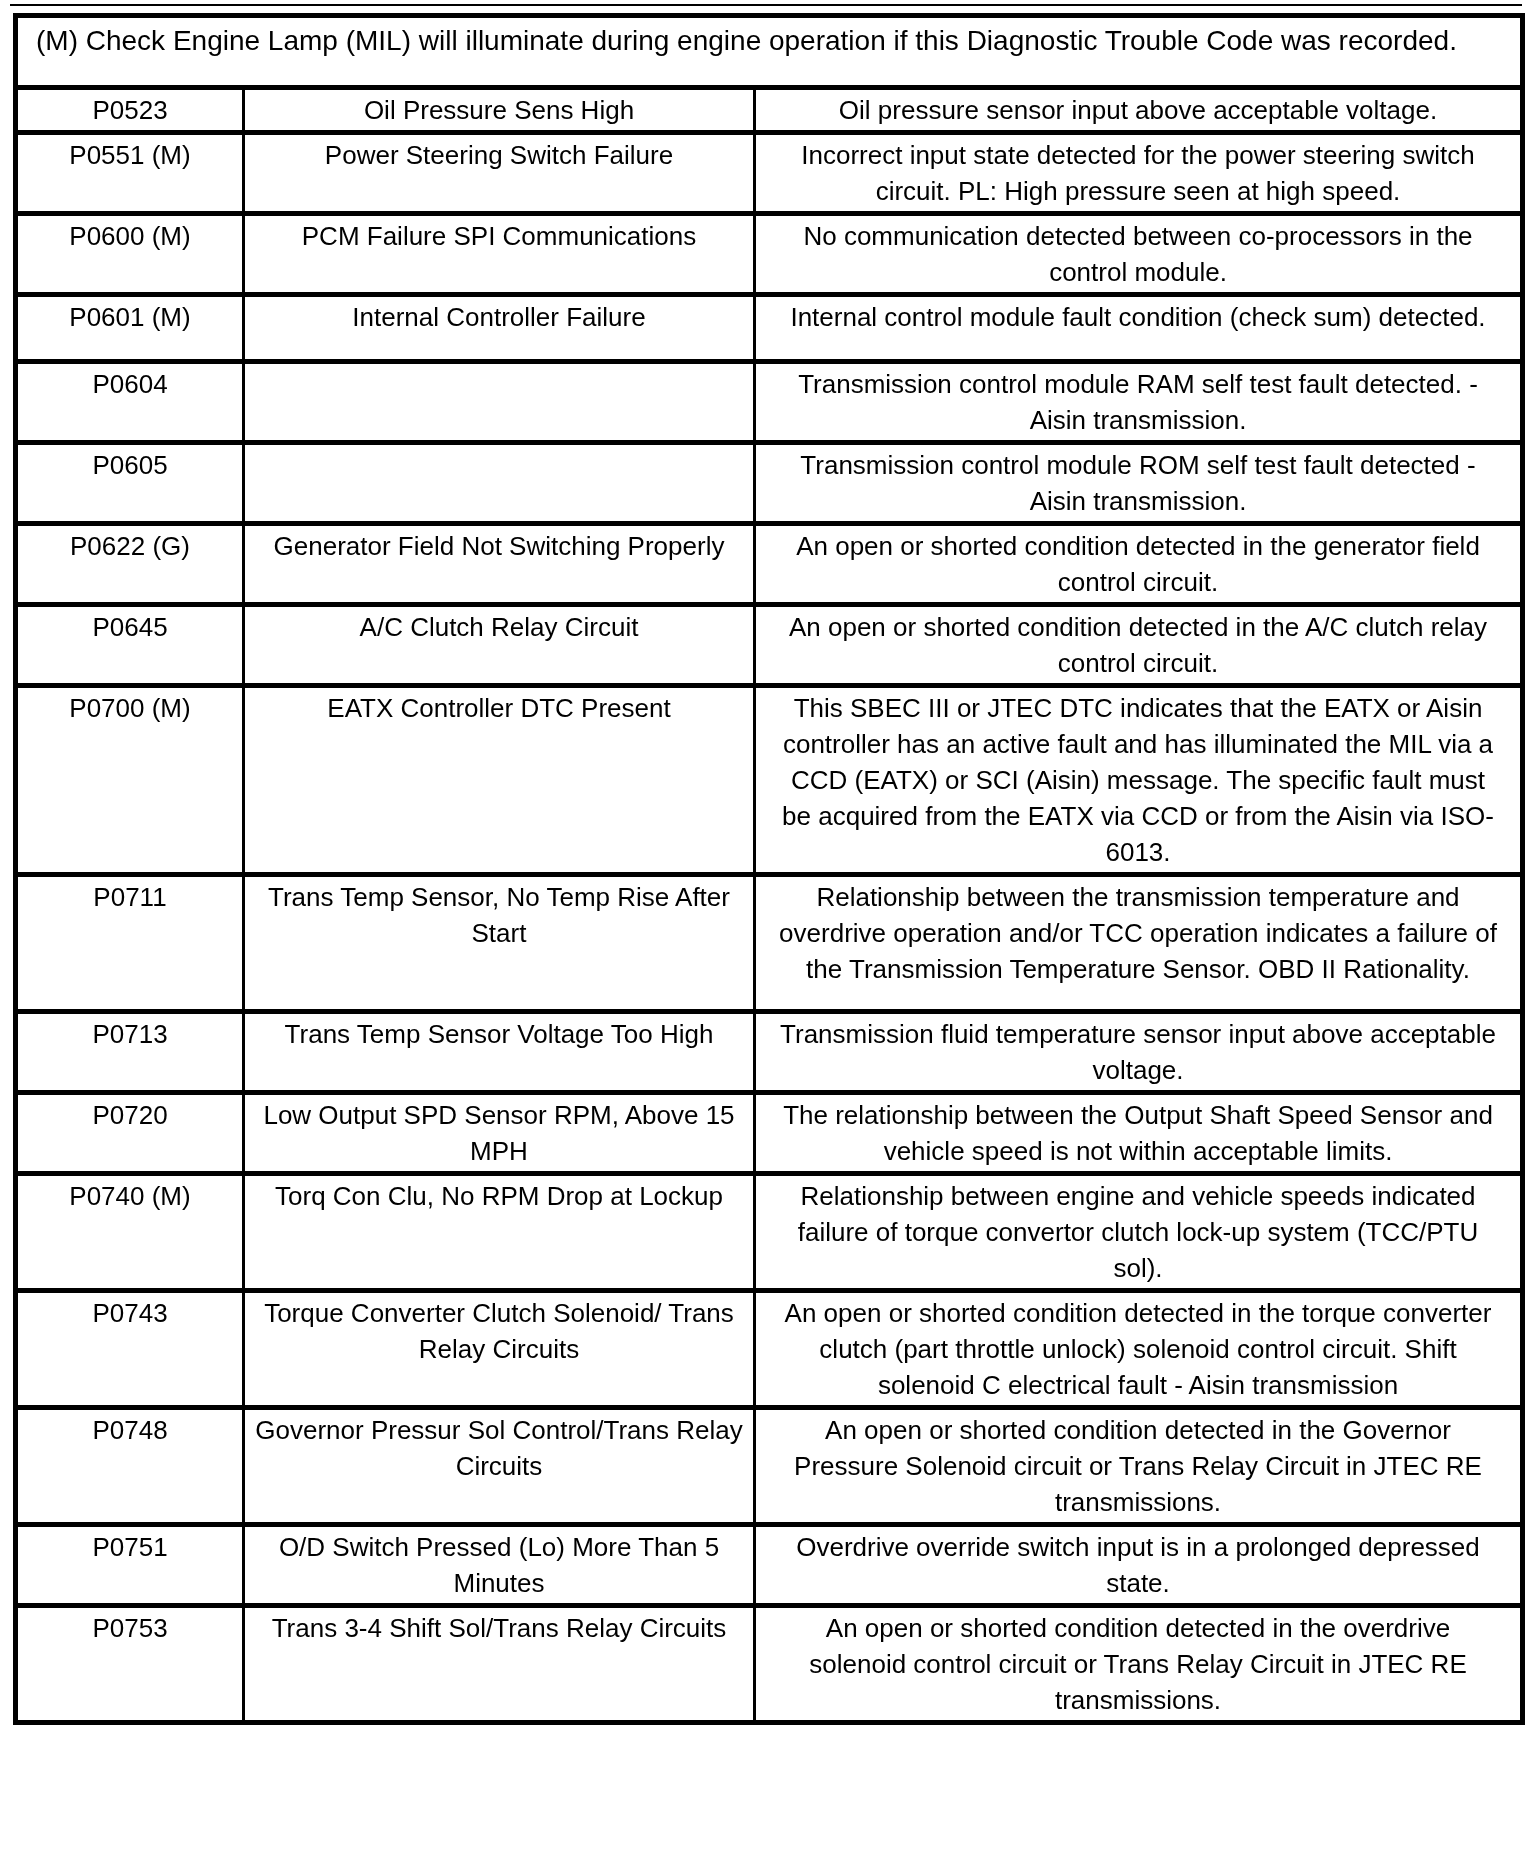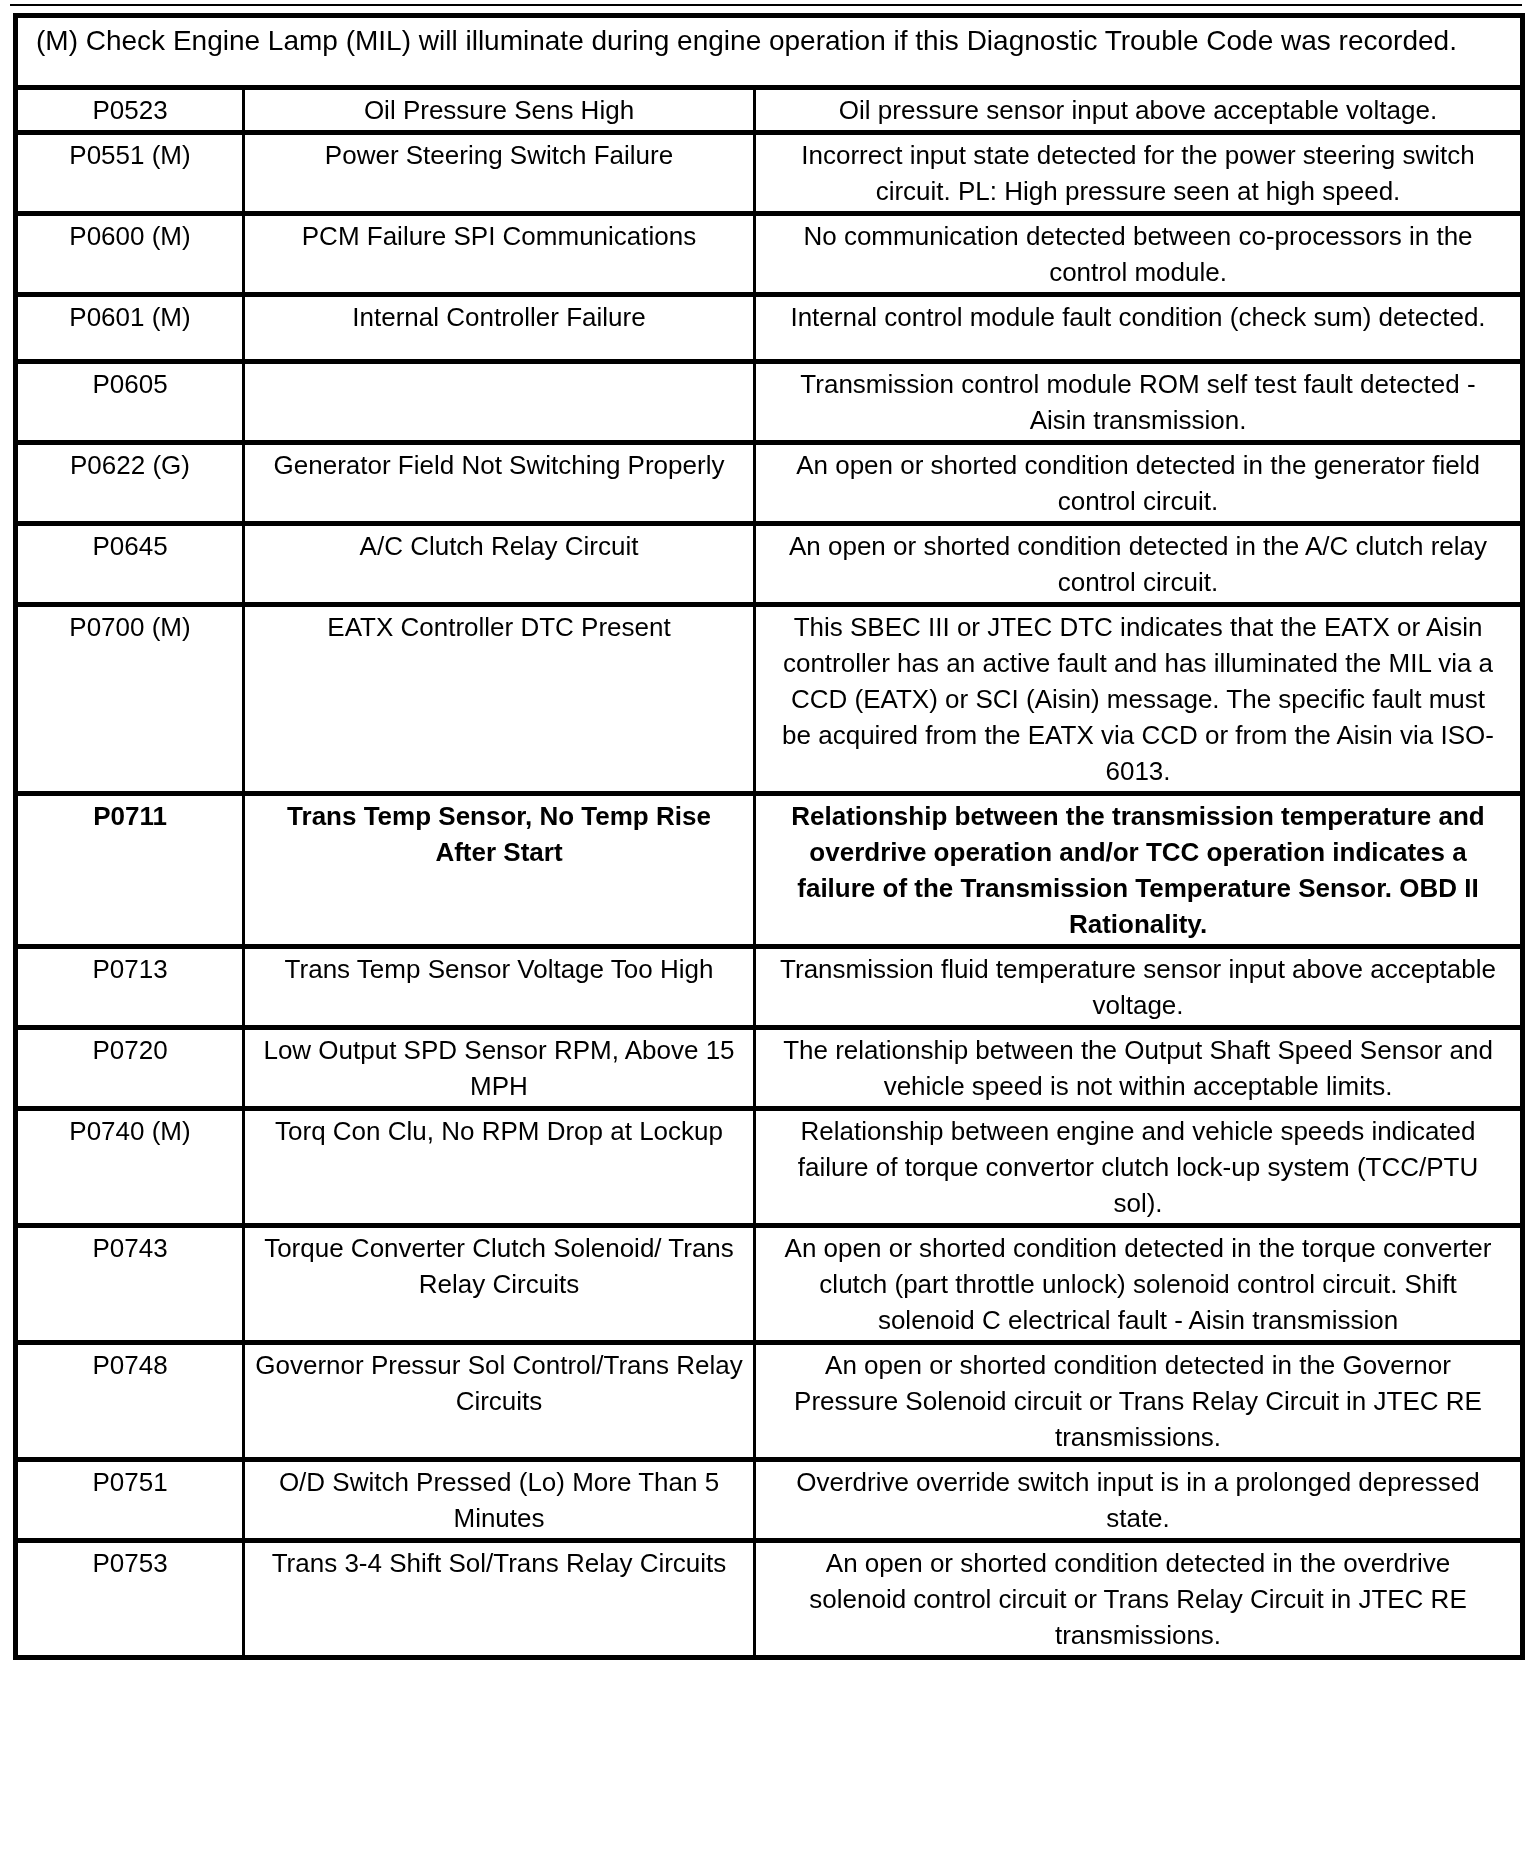--- a/index.html
+++ b/index.html
@@ -82,41 +82,46 @@
     <tr style="height:71px;">
       <td class="code-cell">P0600 (M)</td>
       <td class="name-cell">PCM Failure SPI Communications</td>
       <td class="desc-cell">No communication detected between co-processors in the control module.</td>
     </tr>
     <tr style="height:67px;">
       <td class="code-cell">P0601 (M)</td>
       <td class="name-cell">Internal Controller Failure</td>
       <td class="desc-cell">Internal control module fault condition (check sum) detected.</td>
     </tr>
+    <tr style="height:72px;">
+      <td class="code-cell">P0604</td>
+      <td class="name-cell"></td>
+      <td class="desc-cell">Transmission control module RAM self test fault detected. -Aisin transmission.</td>
+    </tr>
     <tr style="height:75px;">
       <td class="code-cell">P0605</td>
       <td class="name-cell"></td>
       <td class="desc-cell">Transmission control module ROM self test fault detected -Aisin transmission.</td>
     </tr>
     <tr style="height:65px;">
       <td class="code-cell">P0622 (G)</td>
       <td class="name-cell">Generator Field Not Switching Properly</td>
       <td class="desc-cell">An open or shorted condition detected in the generator field control circuit.</td>
     </tr>
     <tr style="height:73px;">
       <td class="code-cell">P0645</td>
       <td class="name-cell">A/C Clutch Relay Circuit</td>
       <td class="desc-cell">An open or shorted condition detected in the A/C clutch relay control circuit.</td>
     </tr>
     <tr style="height:173px;">
       <td class="code-cell">P0700 (M)</td>
       <td class="name-cell">EATX Controller DTC Present</td>
       <td class="desc-cell">This SBEC III or JTEC DTC indicates that the EATX or Aisin controller has an active fault and has illuminated the MIL via a CCD (EATX) or SCI (Aisin) message. The specific fault must be acquired from the EATX via CCD or from the Aisin via ISO-6013.</td>
     </tr>
-    <tr style="height:137px;font-weight:bold;">
+    <tr style="height:137px;">
       <td class="code-cell">P0711</td>
       <td class="name-cell">Trans Temp Sensor, No Temp Rise After Start</td>
       <td class="desc-cell">Relationship between the transmission temperature and overdrive operation and/or TCC operation indicates a failure of the Transmission Temperature Sensor. OBD II Rationality.</td>
     </tr>
     <tr style="height:73px;">
       <td class="code-cell">P0713</td>
       <td class="name-cell">Trans Temp Sensor Voltage Too High</td>
       <td class="desc-cell">Transmission fluid temperature sensor input above acceptable voltage.</td>
     </tr>
     <tr style="height:67px;">

